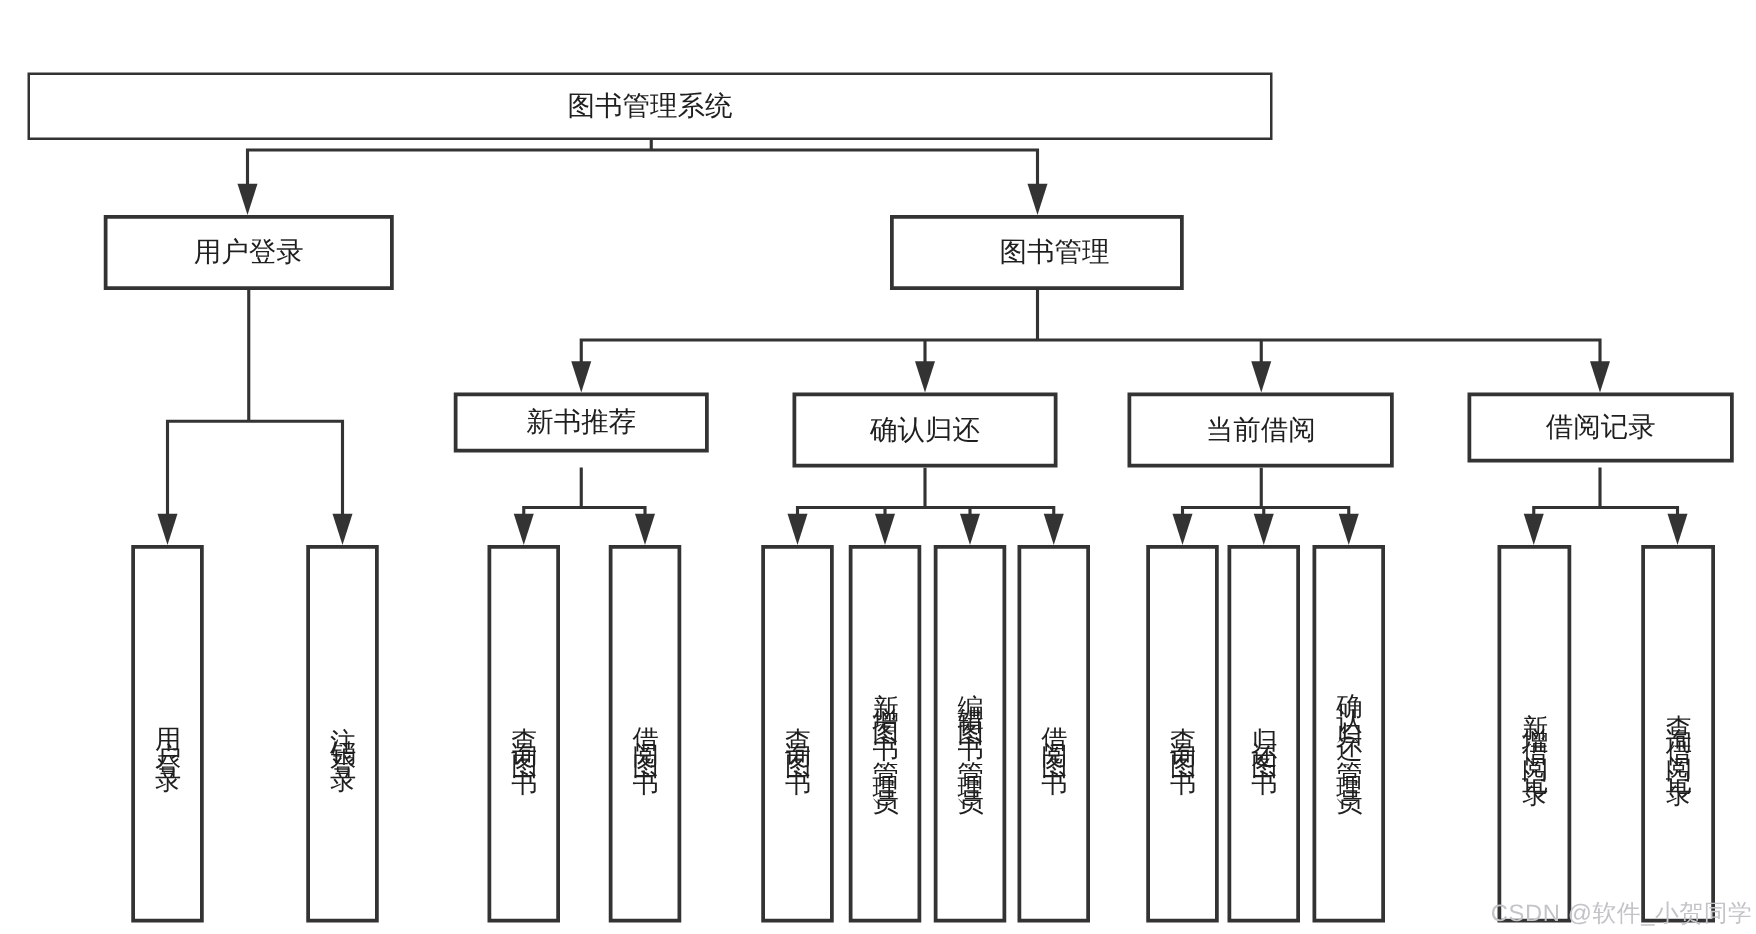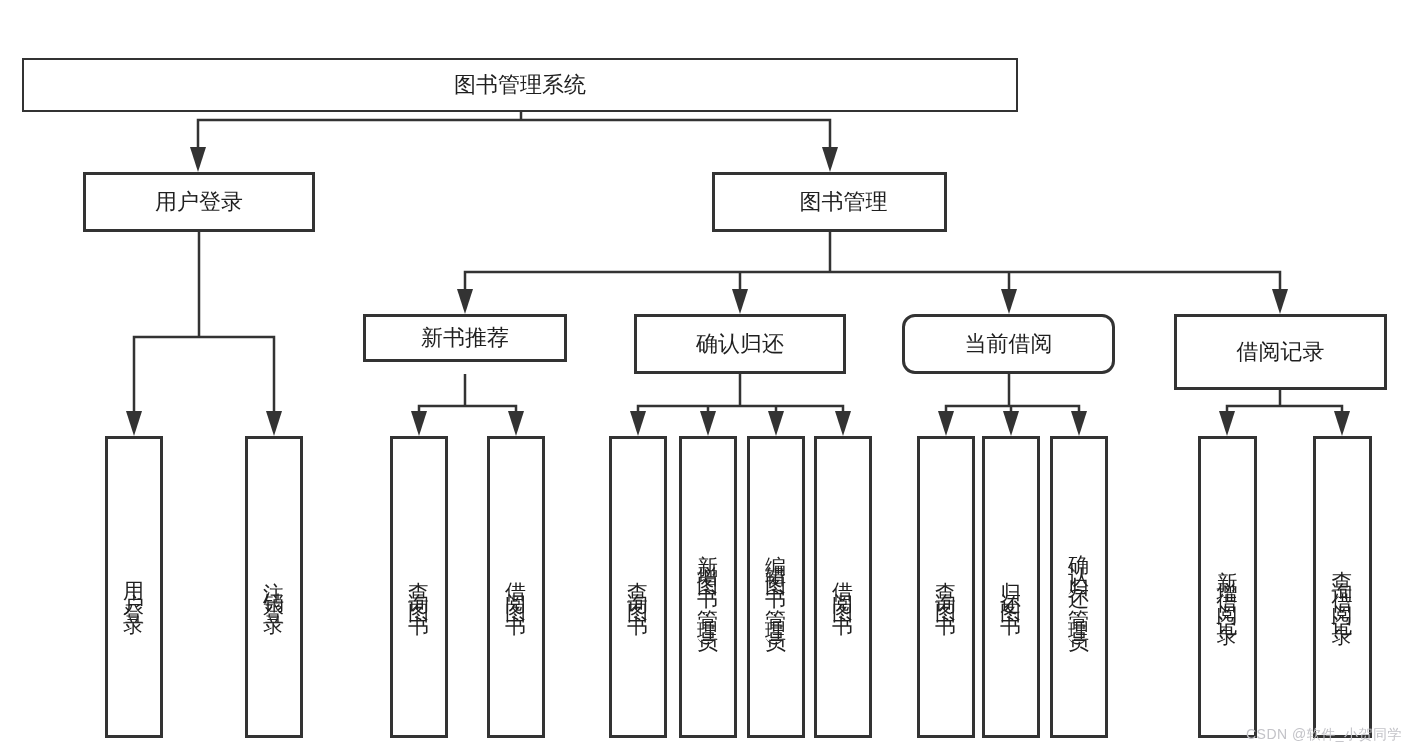--- a/index.html
+++ b/index.html
@@ -35,21 +35,21 @@
     text-orientation: mixed;
     font-size: 21px;
     letter-spacing: 11px;
     white-space: normal;
   }
   .watermark {
     position: absolute;
     right: 3px;
     bottom: 3px;
     color: #c3c3c8;
-    font-size: 14px;
+    font-size: 19px;
     letter-spacing: 0.5px;
     z-index: 10;
   }
 </style>
 </head>
 <body>
 
 <div id="canvas">
 
   <svg id="connectors" viewBox="0 0 1405 747" xmlns="http://www.w3.org/2000/svg">
@@ -95,22 +95,22 @@
     </g>
   </svg>
 
   <div class="box root" style="left:22px; top:14px; width:996px; height:54px;">图书管理系统</div>
 
   <div class="box" style="left:83px; top:172px; width:232px; height:60px;">用户登录</div>
   <div class="box" style="left:712px; top:172px; width:235px; height:60px;padding-left:28px;">图书管理</div>
 
   <div class="box" style="left:363px; top:314px; width:204px; height:48px;">新书推荐</div>
   <div class="box" style="left:634px; top:314px; width:212px; height:60px;">确认归还</div>
-  <div class="box" style="left:902px; top:314px; width:213px; height:60px;border-radius:13px;">当前借阅</div>
-  <div class="box" style="left:1174px; top:314px; width:213px; height:76px;">借阅记录</div>
+  <div class="box" style="left:902px; top:314px; width:213px; height:60px;">当前借阅</div>
+  <div class="box" style="left:1174px; top:314px; width:213px; height:56px;">借阅记录</div>
 
   <div class="box leaf" style="left:105px; top:436px; width:58px; height:302px;">用户登录</div>
   <div class="box leaf" style="left:245px; top:436px; width:58px; height:302px;">注销登录</div>
 
   <div class="box leaf" style="left:390px; top:436px; width:58px; height:302px;">查询图书</div>
   <div class="box leaf" style="left:487px; top:436px; width:58px; height:302px;">借阅图书</div>
 
   <div class="box leaf" style="left:609px; top:436px; width:58px; height:302px;">查询图书</div>
   <div class="box leaf" style="left:679px; top:436px; width:58px; height:302px;">新增图书（管理员）</div>
   <div class="box leaf" style="left:747px; top:436px; width:58px; height:302px;">编辑图书（管理员）</div>

